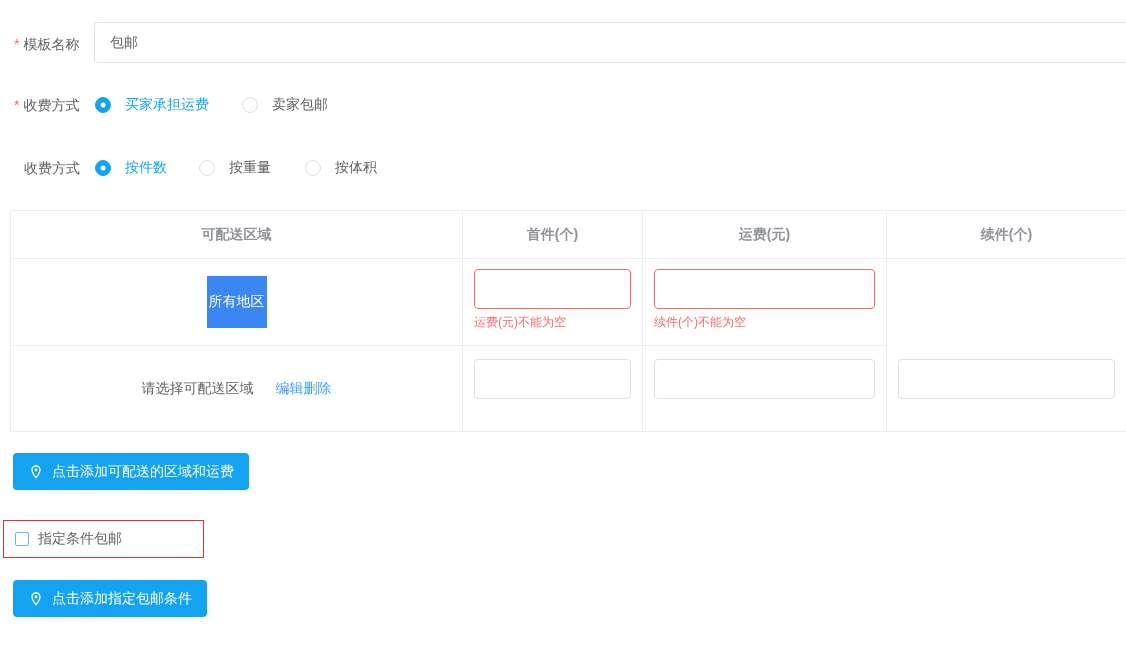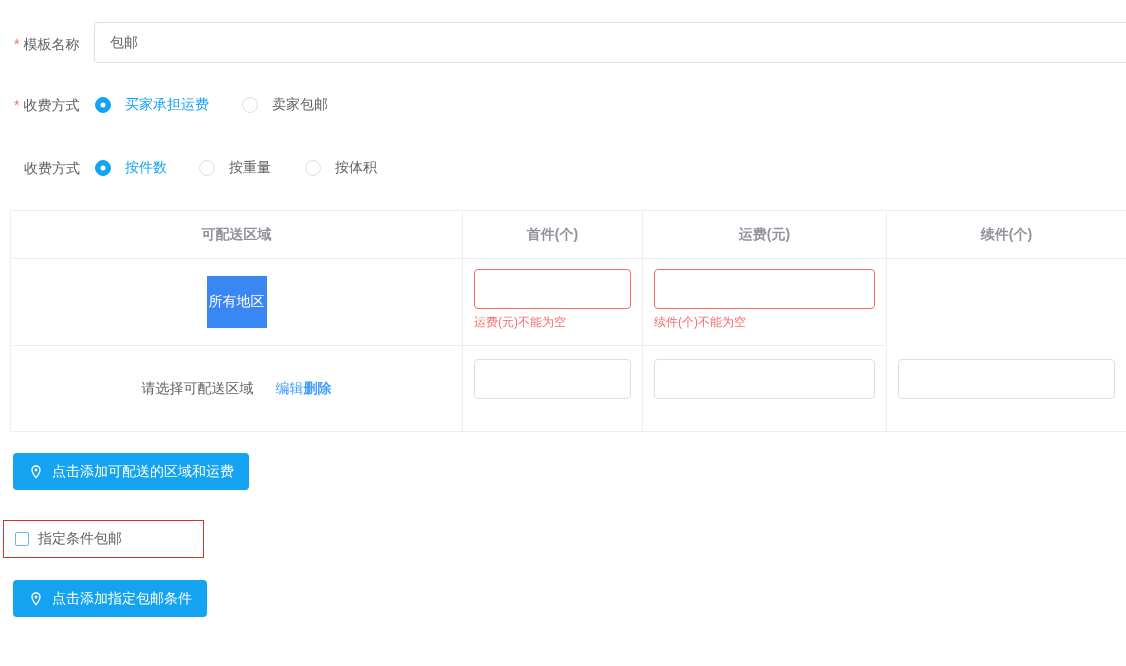--- a/index.html
+++ b/index.html
@@ -141,21 +141,21 @@
       <div class="cell td td-pad1">
         <input class="cell-input error" value="" style="">
         <div class="err-msg">续件(个)不能为空</div>
       </div>
     </div>
 
     <div class="trow" style="--h:86px;">
       <div class="cell td td-center" style="height:86px;">
         <span>请选择可配送区域</span>
         <span class="link" style="margin-left:22px;">编辑</span>
-        <span class="link" style="font-weight:bold;">删除</span>
+        <span class="link" style="">删除</span>
       </div>
       <div class="cell td td-pad2" style="height:86px;">
         <input class="cell-input" value="" style="">
       </div>
       <div class="cell td td-pad2" style="height:86px;">
         <input class="cell-input" value="" style="">
       </div>
       <div class="cell td td-pad2" style="height:86px;">
         <input class="cell-input" value="" style="">
       </div>

